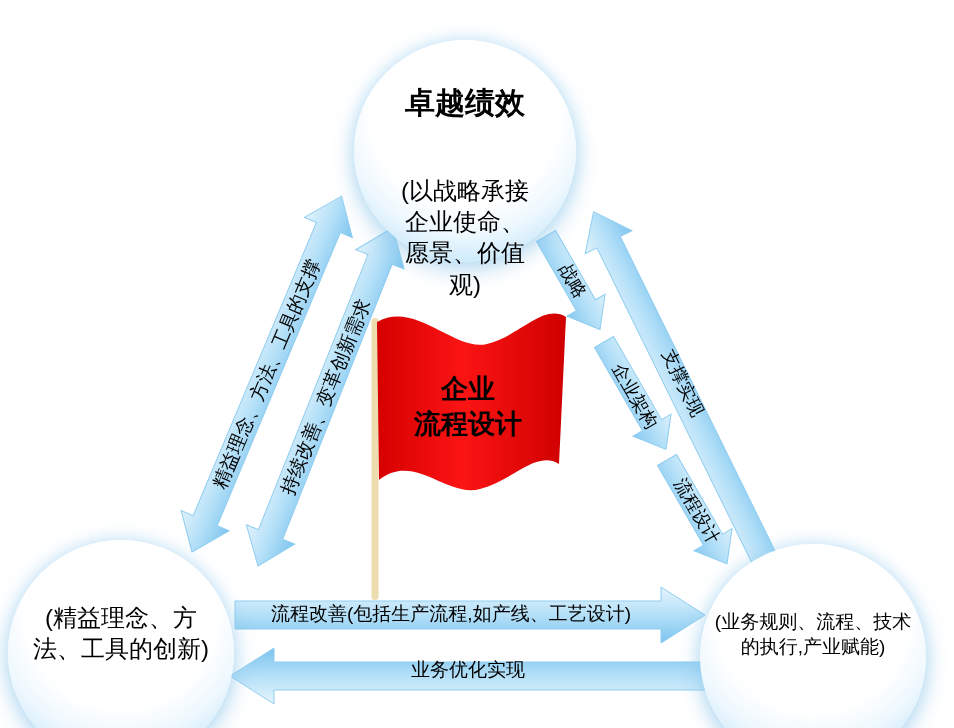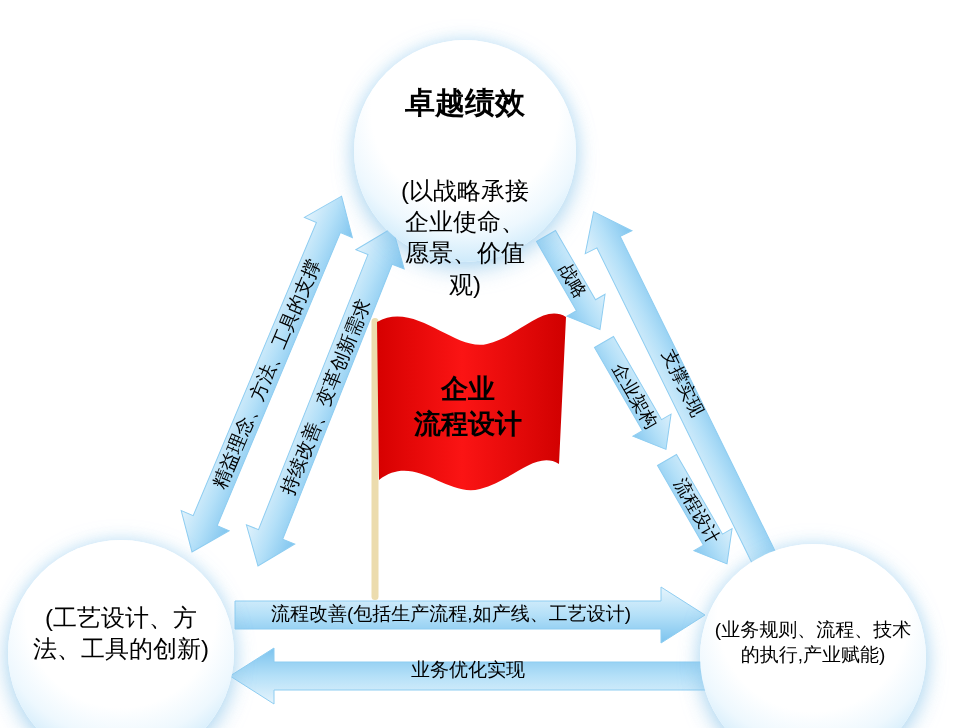--- a/index.html
+++ b/index.html
@@ -22,21 +22,21 @@
   .node-title { font-weight:700; font-size:30px; line-height:1.1; }
   .node-sub   { font-size:24px; line-height:1.3; text-align:center; word-break:break-all; }
 
   #node-top   { left:354px; top:40px;  width:222px; height:222px; padding-top:46px;gap:48px; }
   #node-top .node-sub   { width:130px; margin-top:8px; }
 
   #node-left  { left:8px;   top:540px; width:226px; height:226px; padding-top:52px; }
   #node-left .node-sub  { width:186px; margin-top:10px; }
 
   #node-right { left:700px; top:544px; width:226px; height:226px; padding-top:62px; }
-  #node-right .node-sub { width:206px; margin-top:12px; font-size:19px; }
+  #node-right .node-sub { width:206px; margin-top:4px; font-size:19px; }
 
   
   #flag-text {
     position:absolute; left:468px; top:372px; transform:translateX(-50%);
     z-index:2; text-align:center; font-weight:700; font-size:27px; line-height:1.28;
   }
 
   
   .edge-label { position:absolute; z-index:3; white-space:nowrap; font-size:19px; }
   #lbl-left-outer      { left:267px; top:374px; transform:translate(-50%,-50%) rotate(-67deg); }
@@ -106,21 +106,21 @@
                Z" fill="url(#flagGrad)"></path>
     </g>
   </svg>
 
   <div class="node" id="node-top">
     <div class="node-title">卓越绩效</div>
     <div class="node-sub">(以战略承接企业使命、愿景、价值观)</div>
   </div>
 
   <div class="node" id="node-left">
-    <div class="node-sub">(工艺设计、方法、工具的创新)</div>
+    <div class="node-sub">(精益理念、方法、工具的创新)</div>
   </div>
 
   <div class="node" id="node-right">
     <div class="node-sub">(业务规则、流程、技术的执行,产业赋能)</div>
   </div>
 
   <div id="flag-text">
     <div>企业</div>
     <div>流程设计</div>
   </div>

